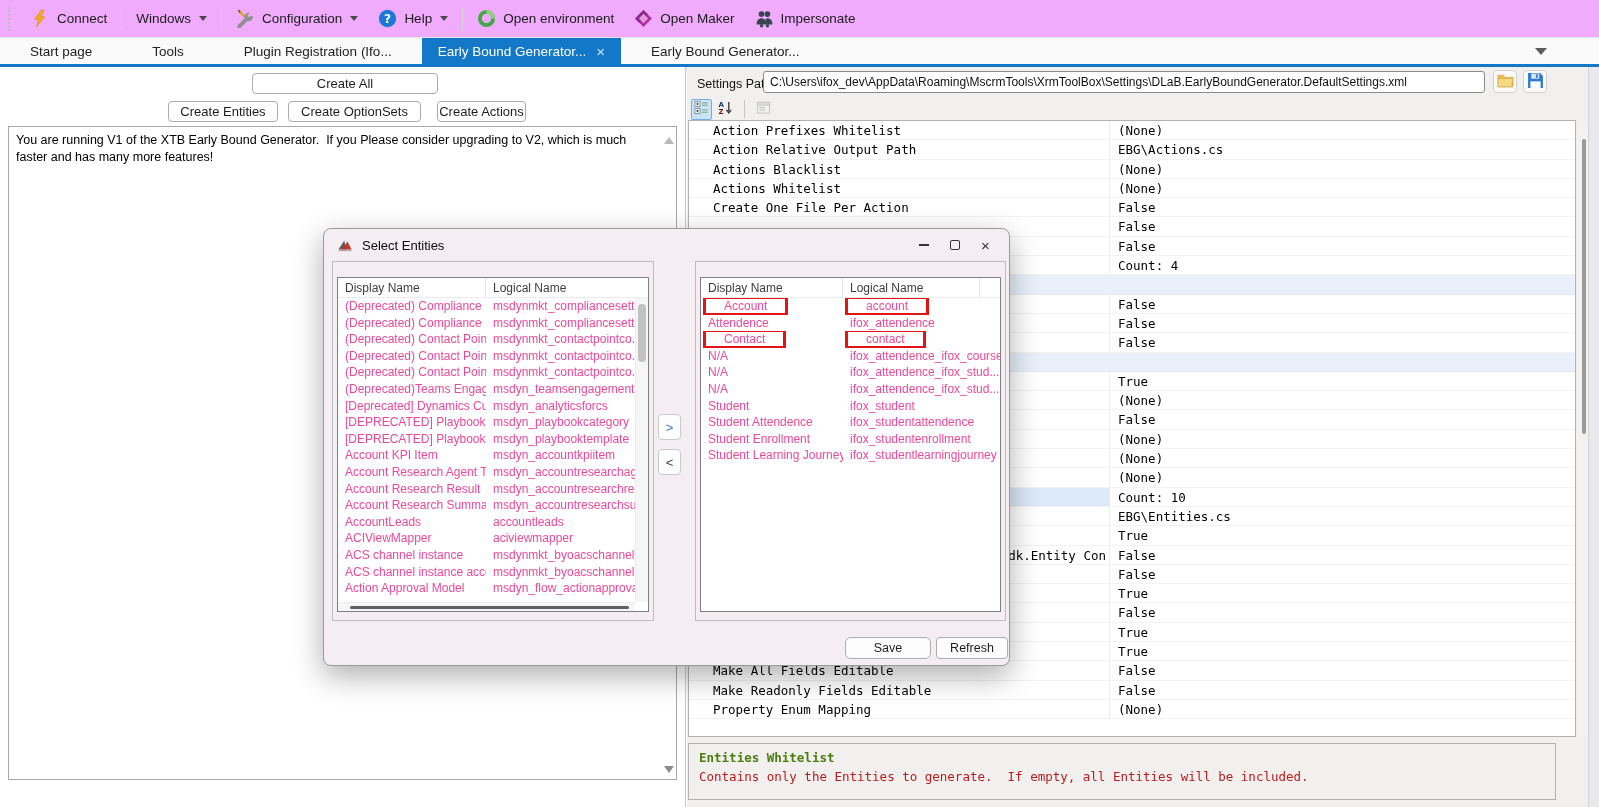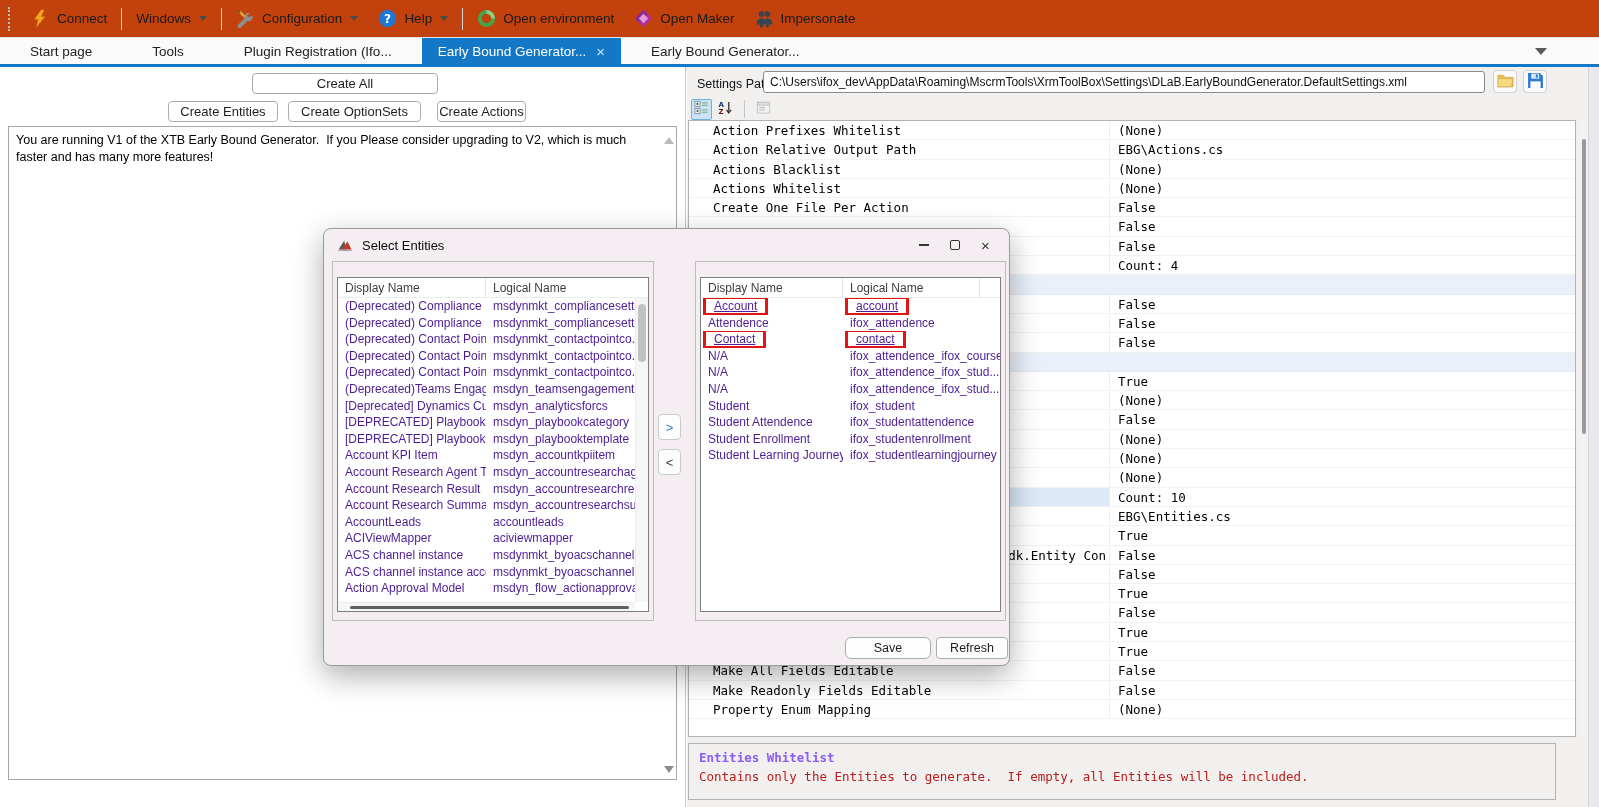--- a/index.html
+++ b/index.html
@@ -1,21 +1,21 @@
 <!DOCTYPE html>
 <html><head>
 <meta charset="utf-8">
 <style>
   * { box-sizing: border-box; margin: 0; padding: 0; }
   html,body { width:1599px; height:807px; overflow:hidden; }
   body { font-family:"Liberation Sans", sans-serif; font-size:12px; color:#1e1e1e; background:#fff; }
   #screen { position:relative; width:1599px; height:807px; overflow:hidden; background:#fff; }
 
   
-  .toolbar { position:absolute; left:0; top:0; width:1599px; height:38px; background:#c2410c; border-bottom:1px solid #e6e4e2; display:flex; align-items:center; padding-left:6px; }
+  .toolbar { position:absolute; left:0; top:0; width:1599px; height:38px; background:#f0abfc; border-bottom:1px solid #e6e4e2; display:flex; align-items:center; padding-left:6px; }
   .grip { width:5px; height:24px; border-left:2px dotted #bdbdbd; margin:0 8px 0 2px; }
   .tb-item { display:flex; align-items:center; gap:7px; padding:0 10px; height:30px; font-size:13.5px; color:#1b1b1b; cursor:default; border-radius:4px; }
   .tb-icon { width:19px; height:19px; display:inline-flex; }
   .tb-icon svg { width:19px; height:19px; }
   .caret { width:0; height:0; border-left:4px solid transparent; border-right:4px solid transparent; border-top:5px solid #4a4a4a; margin-left:1px; }
   .tb-sep { width:1px; height:22px; background:#d7d5d3; margin:0 4px; }
 
   
   .tabstrip { position:absolute; left:0; top:38px; width:1599px; height:29px; background:#fbfafa; border-bottom:3px solid #1478c8; display:flex; align-items:stretch; }
   .tab { display:flex; align-items:center; padding:0 30px; font-size:13.5px; color:#222; gap:10px; }
@@ -51,21 +51,21 @@
   .pg-chev { width:7px; height:7px; border-right:1.6px solid #333; border-bottom:1.6px solid #333; transform:rotate(45deg); margin:4px 9px 0 9px; }
   .pg-cat-label { flex:1; }
   .pg-label { width:420px; padding-left:24px; overflow:hidden; white-space:nowrap; }
   .pg-label.sel { background:#dce9f8; }
   .pg-label.ralign { text-align:right; padding-right:3px; }
   .pg-value { flex:1; border-left:1px solid #eeeeee; padding-left:8px; overflow:hidden; white-space:nowrap; }
   .pg-vscroll { position:absolute; right:9px; top:54px; bottom:71px; width:12px; background:#f3f2f1; }
   .pg-thumb { position:absolute; left:4px; top:18px; width:4px; height:295px; background:#9a9a9a; border-radius:2px; }
 
   .help-panel { position:absolute; left:1px; right:43px; bottom:7px; height:57px; background:#f1f0ef; border:1px solid #b2b2b2; padding:6px 10px; font-family:"DejaVu Sans Mono", monospace; }
-  .help-title { font-size:12.5px; font-weight:bold; color:#8b5cf6; }
+  .help-title { font-size:12.5px; font-weight:bold; color:#4d7c0f; }
   .help-body { font-size:12.5px; color:#b91c1c; margin-top:4px; white-space:pre-wrap; }
 
   .win-scroll { position:absolute; right:0; top:67px; width:11px; height:740px; background:#e9e8ec; border-left:1px solid #d6d4d8; }
 
   
   .dialog { position:absolute; left:323px; top:228px; width:687px; height:438px; background:#f4eef2; border:1px solid #9a9a9a; border-radius:8px; box-shadow:0 10px 30px rgba(0,0,0,.32); z-index:50; }
   .dlg-titlebar { position:absolute; left:0; top:1px; right:0; height:30px; display:flex; align-items:center; padding-left:13px; gap:9px; }
   .dlg-logo svg { width:16px; height:16px; display:block; }
   .dlg-title { font-size:13px; color:#0a0a0a; }
   .dlg-winbtns { position:absolute; right:8px; top:0; height:30px; display:flex; }
@@ -79,25 +79,25 @@
   .gb-all { left:8px; top:32px; width:322px; height:360px; }
   .gb-sel { left:371px; top:32px; width:311px; height:360px; }
   .listview { position:absolute; left:4px; top:15px; right:4px; bottom:8px; background:#fff; border:1px solid #7f7f7f; overflow:hidden; }
   .lv-header { height:20px; display:flex; align-items:center; border-bottom:1px solid #ececec; font-size:12px; color:#3d3d3d; }
   .lv-h1 { width:148px; padding-left:7px; border-right:1px solid #e3e3e3; height:100%; line-height:20px; }
   .lv-h2 { flex:1; padding-left:7px; height:100%; line-height:20px; }
   .sel .lv-h1 { width:142px; }
   .sel .lv-h2 { flex:none; width:137px; border-right:1px solid #e3e3e3; }
   .lv-rows { position:absolute; left:0; top:20px; right:0; bottom:0; overflow:hidden; }
   .all .lv-rows { right:13px; bottom:9px; }
-  .lv-row { display:flex; height:16.6px; line-height:16.6px; font-size:12px; color:#4c1d95; white-space:nowrap; }
+  .lv-row { display:flex; height:16.6px; line-height:16.6px; font-size:12px; color:#ec4899; white-space:nowrap; }
   .lv-c1 { width:148px; padding-left:7px; overflow:hidden; }
   .lv-c2 { flex:1; padding-left:7px; overflow:hidden; }
   .sel .lv-c1 { width:142px; }
-  .annot { outline:3px solid #e31414; outline-offset:0px; display:inline-block; line-height:14px; padding:0 8px; margin-left:-2px;text-decoration:underline; }
+  .annot { outline:3px solid #e31414; outline-offset:0px; display:inline-block; line-height:14px; padding:0 18px; margin-left:-2px; }
   .lv-vscroll { position:absolute; right:0; top:20px; width:13px; bottom:9px; background:#f6f6f6; border-left:1px solid #ececec; }
   .lv-vthumb { position:absolute; left:2px; top:6px; width:8px; height:58px; background:#c2c2c2; border-radius:4px; }
   .lv-hscroll { position:absolute; left:0; right:13px; bottom:0; height:9px; background:#f6f6f6; border-top:1px solid #ececec; }
   .lv-hthumb { position:absolute; left:12px; right:6px; top:3px; height:3px; background:#5f5f5f; border-radius:2px; }
   .xfer { position:absolute; width:23px; height:26px; border:1px solid #c9c9c9; border-radius:4px; background:#fdfdfd; font-size:13px; display:flex; align-items:center; justify-content:center; }
   .xfer-right { left:334px; top:185px; color:#2d7dd2; }
   .xfer-left { left:334px; top:220px; color:#444; }
   .dbtn { position:absolute; height:22px; border:1px solid #adadad; border-radius:4px; background:#fdfdfd; font-size:12.5px; text-align:center; line-height:20px; font-family:"Liberation Sans",sans-serif; }
   .dbtn-save { left:521px; top:408px; width:86px;border-radius:6px; }
   .dbtn-refresh { left:612px; top:408px; width:72px; }

